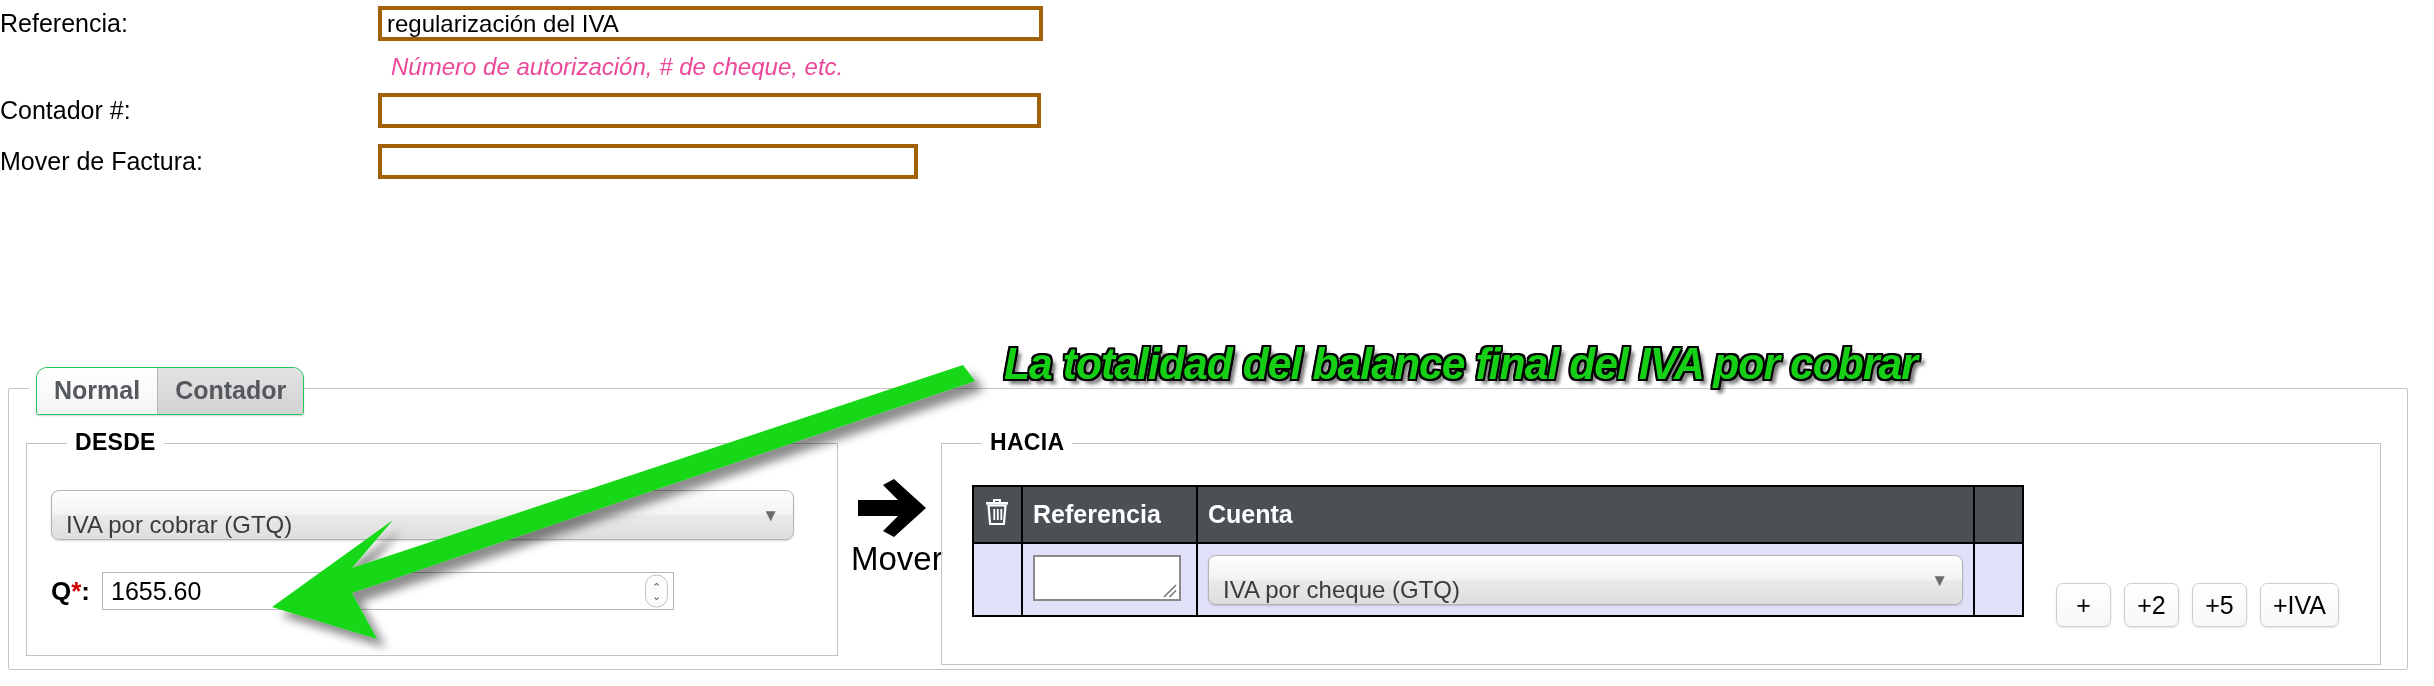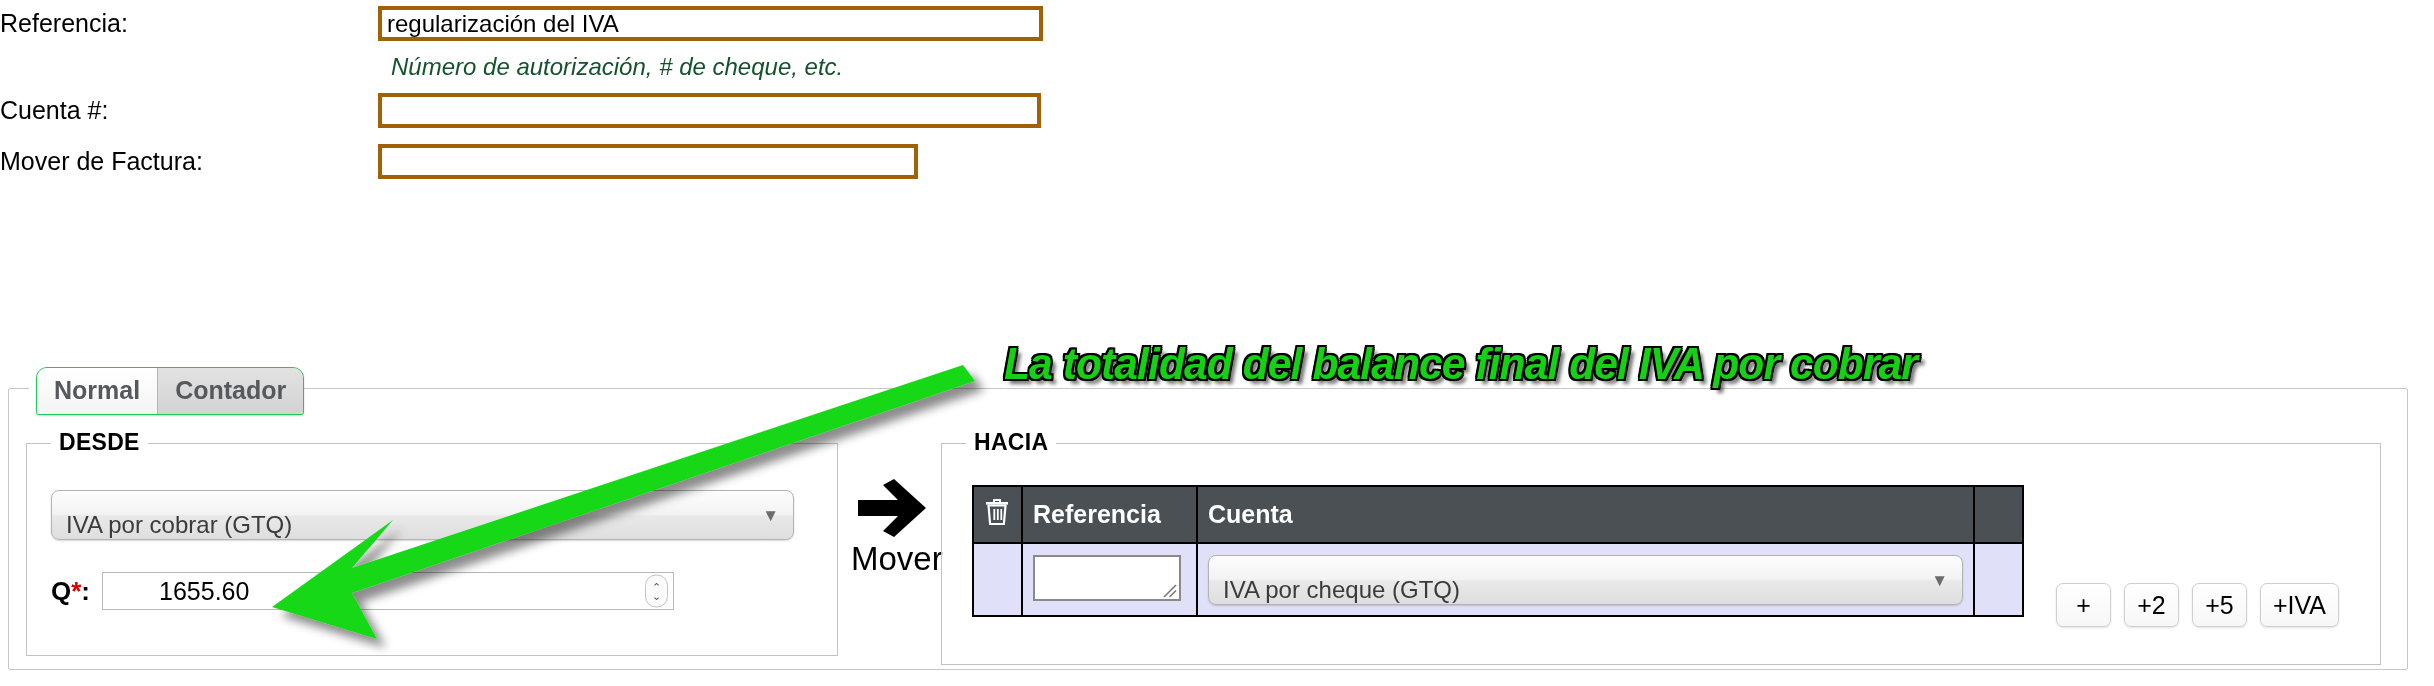--- a/index.html
+++ b/index.html
@@ -57,21 +57,21 @@
 
   .helper-row {
     display: flex;
     align-items: center;
     height: 40px;
   }
   .helper-spacer { width: 391px; }
   .helper-text {
     font-size: 24px;
     font-style: italic;
-    color: #14532d;
+    color: #ec4899;
     white-space: nowrap;
   }
 
   
   .tab-area {
     position: absolute;
     left: 36px;
     top: 367px;
     z-index: 5;
   }
@@ -126,21 +126,21 @@
   
   .inner-fieldset {
     position: absolute;
     border: 1px solid #c3c3c3;
     box-sizing: border-box;
     background: transparent;
   }
   .legend {
     position: absolute;
     top: -15px;
-    left: 24px;
+    left: 40px;
     background: #ffffff;
     padding: 0 8px;
     font-size: 23px;
     font-weight: bold;
     color: #000;
     letter-spacing: 0.3px;
     white-space: nowrap;
   }
 
   #desde-fieldset {
@@ -208,21 +208,20 @@
   }
   .q-field {
     position: relative;
     width: 572px;
     height: 38px;
     border: 1px solid #b6b6b6;
     background: #ffffff;
     box-sizing: border-box;
     display: flex;
     align-items: center;
-    padding-left: 48px;
   }
   .q-field .q-value {
     font-size: 25px;
     color: #000;
     padding-left: 8px;
   }
   .spinner {
     position: absolute;
     right: 5px;
     top: 50%;
@@ -391,21 +390,21 @@
     <div class="form-label">Referencia:</div>
     <input id="referencia-input" class="text-input" type="text" value="regularización del IVA" style="">
   </div>
 
   <div class="helper-row">
     <div class="helper-spacer"></div>
     <div class="helper-text">Número de autorización, # de cheque, etc.</div>
   </div>
 
   <div class="form-row">
-    <div class="form-label">Cuenta #:</div>
+    <div class="form-label">Contador #:</div>
     <input id="factura-input" class="text-input" type="text" value="" style="">
   </div>
 
   <div class="form-row" style="height:54px;">
     <div class="form-label">Mover de Factura:</div>
     <input id="fecha-factura-input" class="text-input" type="text" value="" style="">
   </div>
 
 
 </div>

